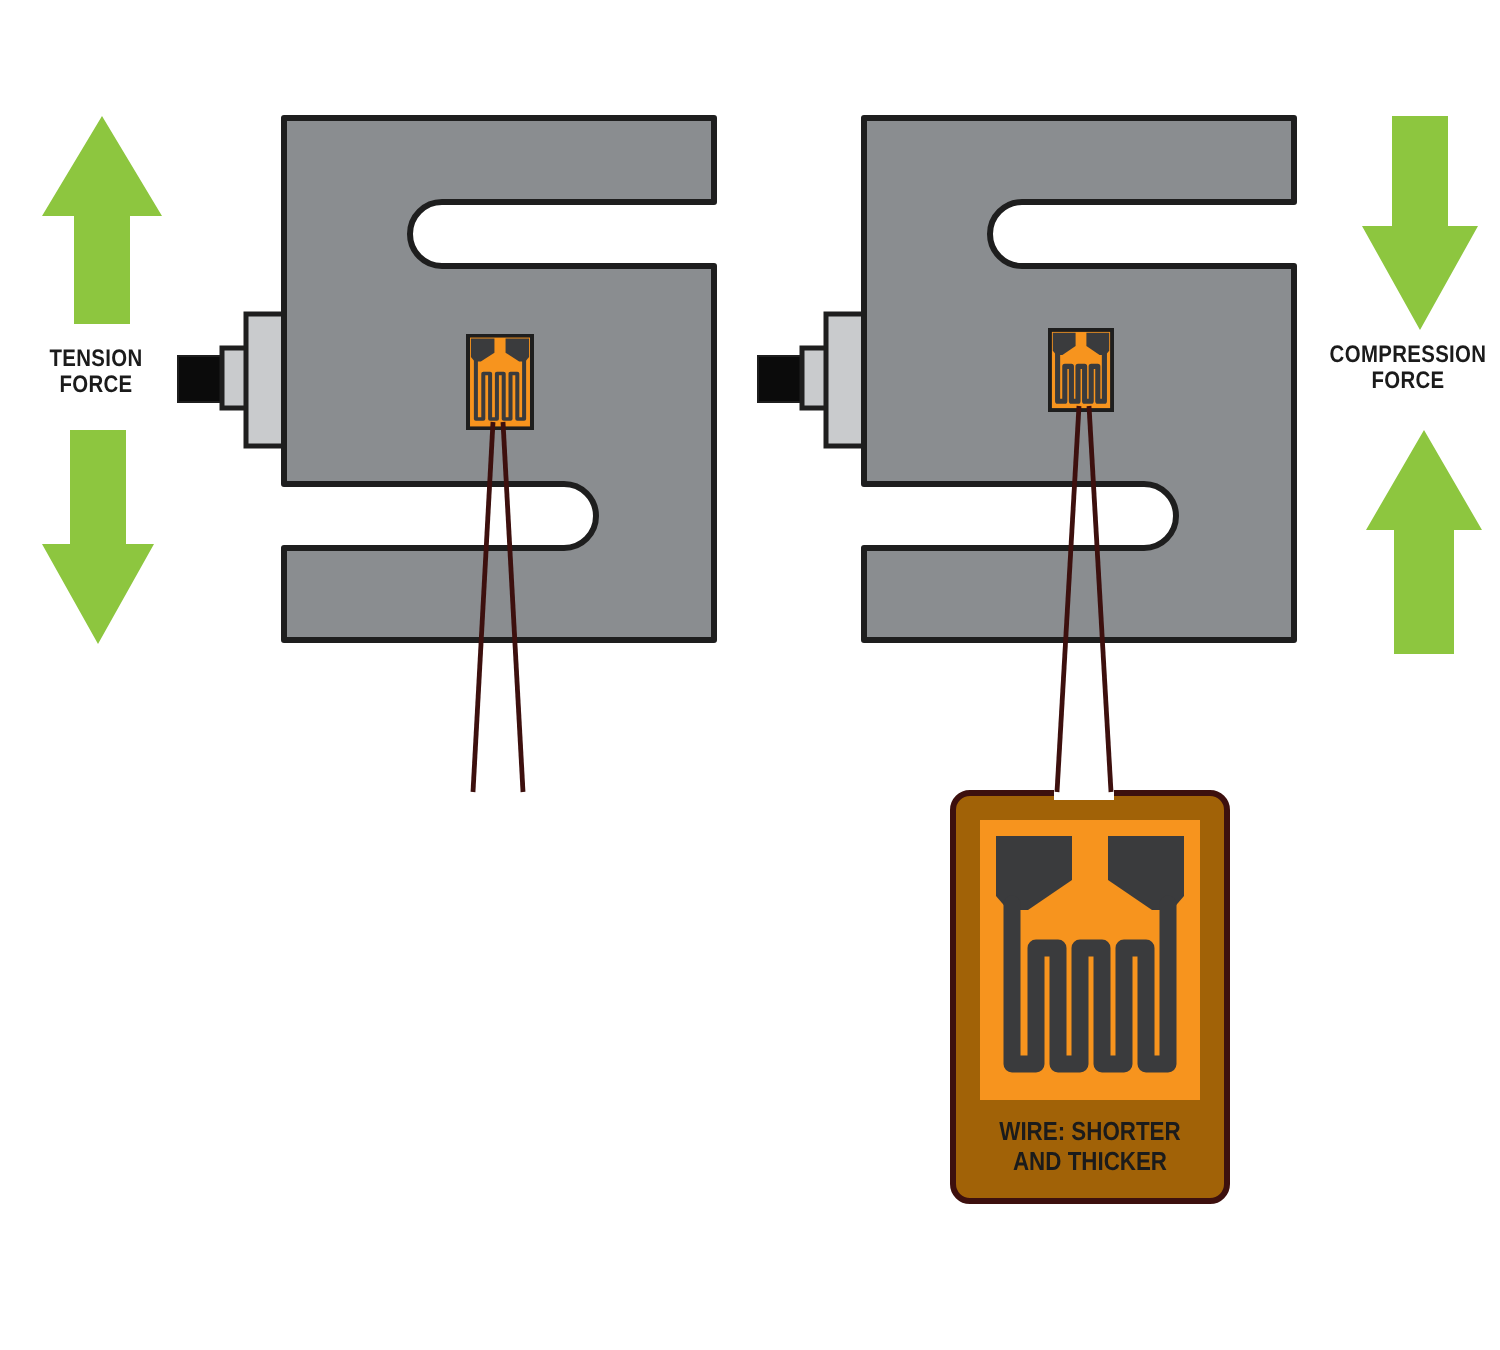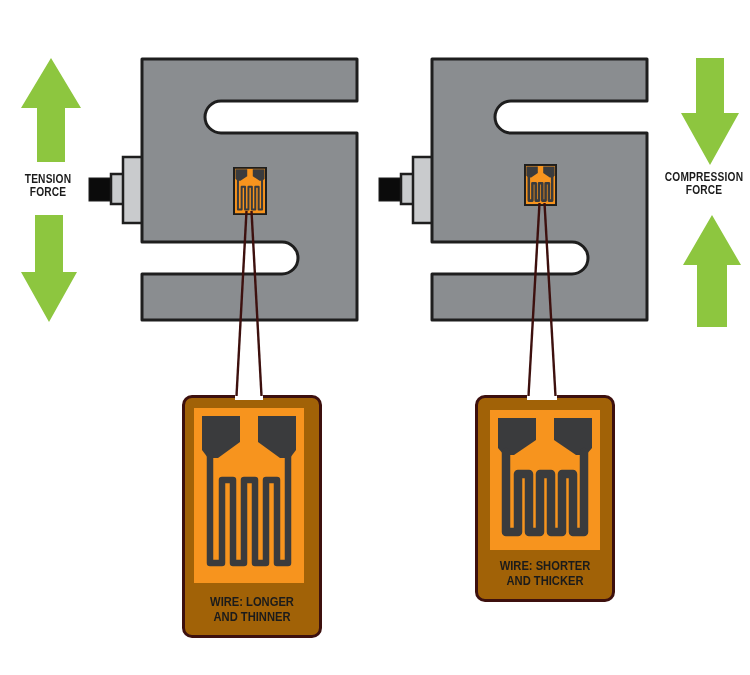--- a/index.html
+++ b/index.html
@@ -102,30 +102,20 @@
     <polygon points="29,0 58,50 44,50 44,112 14,112 14,50 0,50"></polygon>
   </svg>
 
   <svg class="overlay" width="750" height="675" viewBox="0 0 750 675">
     <path class="wire" d="M246.5,211 L236.5,396"></path>
     <path class="wire" d="M251.5,211 L261.5,396"></path>
     <path class="wire" d="M539.5,203 L528.5,396"></path>
     <path class="wire" d="M544.5,203 L555.5,396"></path>
   </svg>
 
-  <div class="callout" style="left:182px;top:395px;width:140px;height:243px;">
-    <div class="border-gap" style="left:50px;width:28px;"></div>
-    <svg class="abs" style="left:9px;top:10px;" width="110" height="175" viewBox="0 0 110 175">
-      <use href="#gauge-long-g"></use>
-    </svg>
-    <div class="callout-label" style="top:196px;">
-      <div>WIRE: LONGER</div>
-      <div>AND THINNER</div>
-    </div>
-  </div>
 
   <div class="callout" style="left:475px;top:395px;width:140px;height:207px;">
     <div class="border-gap" style="left:49px;width:30px;"></div>
     <svg class="abs" style="left:12px;top:12px;" width="110" height="140" viewBox="0 0 110 140">
       <use href="#gauge-short-g"></use>
     </svg>
     <div class="callout-label" style="top:160px;">
       <div>WIRE: SHORTER</div>
       <div>AND THICKER</div>
     </div>

